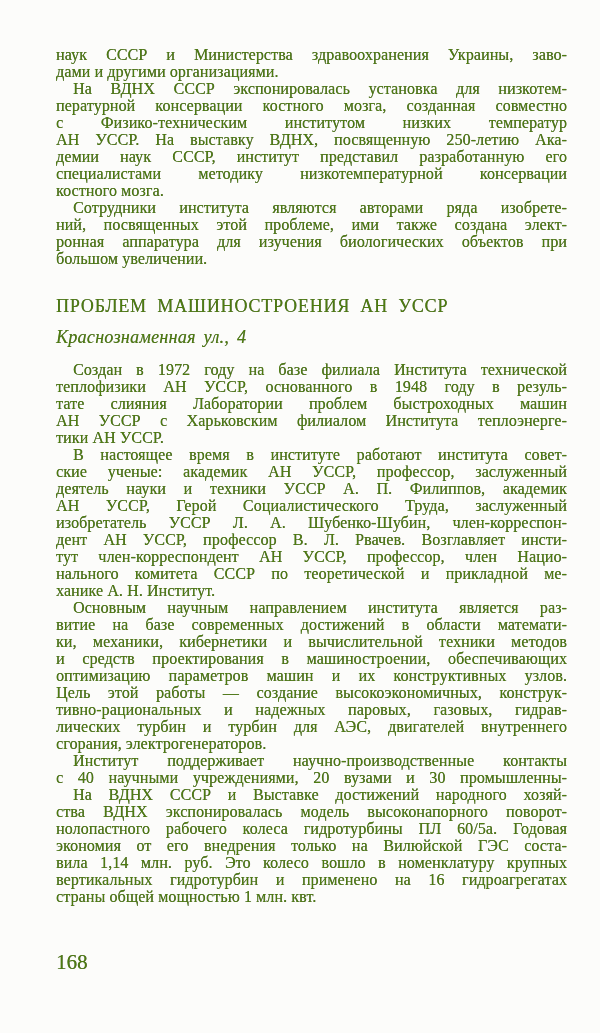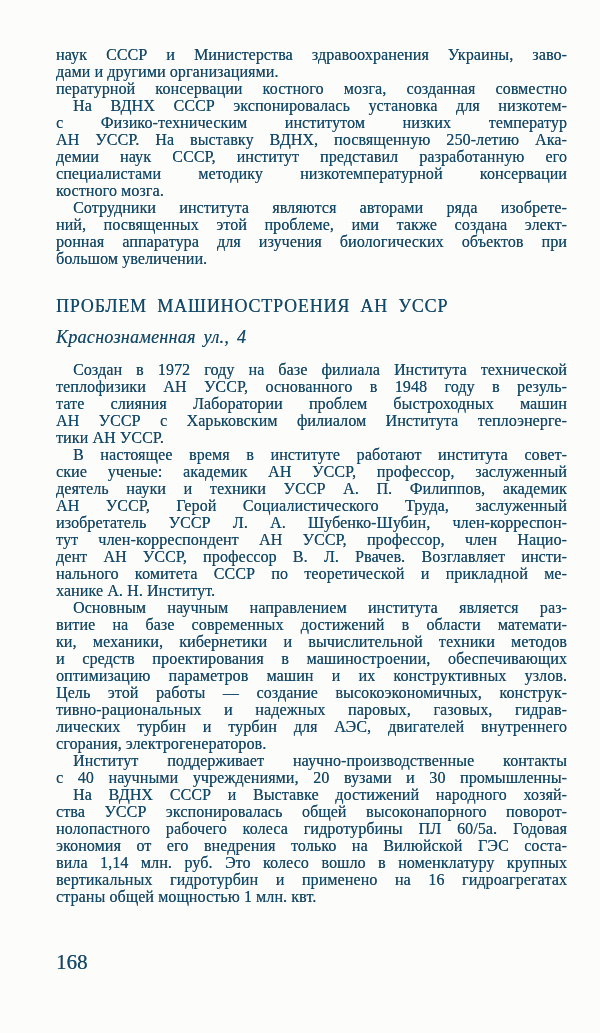--- a/index.html
+++ b/index.html
@@ -65,30 +65,30 @@
     left: 56px;
     top: 950px;
     font-size: 21px;
     line-height: 24px;
     text-shadow: 0.2px 0.2px 0.4px rgba(25,25,25,0.65);
   }
 </style>
 </head>
 <body>
 
-<div class="page" style="background: rgb(252, 252, 250); color: #0c4a6e;">
+<div class="page" style="background: rgb(252, 252, 250); color: #4d7c0f;">
   <div class="text-col">
     <div id="intro-paragraphs">
         <div class="para">
           <div class="line">наук СССР и Министерства здравоохранения Украины, заво-</div>
           <div class="line last">дами и другими организациями.</div>
         </div>
         <div class="para">
+          <div class="line indent">На ВДНХ СССР экспонировалась установка для низкотем-</div>
           <div class="line">пературной консервации костного мозга, созданная совместно</div>
-          <div class="line indent">На ВДНХ СССР экспонировалась установка для низкотем-</div>
           <div class="line">с Физико-техническим институтом низких температур</div>
           <div class="line">АН УССР. На выставку ВДНХ, посвященную 250-летию Ака-</div>
           <div class="line">демии наук СССР, институт представил разработанную его</div>
           <div class="line">специалистами методику низкотемпературной консервации</div>
           <div class="line last">костного мозга.</div>
         </div>
         <div class="para">
           <div class="line indent">Сотрудники института являются авторами ряда изобрете-</div>
           <div class="line">ний, посвященных этой проблеме, ими также создана элект-</div>
           <div class="line">ронная аппаратура для изучения биологических объектов при</div>
@@ -104,43 +104,43 @@
           <div class="line">тате слияния Лаборатории проблем быстроходных машин</div>
           <div class="line">АН УССР с Харьковским филиалом Института теплоэнерге-</div>
           <div class="line last">тики АН УССР.</div>
         </div>
         <div class="para">
           <div class="line indent">В настоящее время в институте работают института совет-</div>
           <div class="line">ские ученые: академик АН УССР, профессор, заслуженный</div>
           <div class="line">деятель науки и техники УССР А. П. Филиппов, академик</div>
           <div class="line">АН УССР, Герой Социалистического Труда, заслуженный</div>
           <div class="line">изобретатель УССР Л. А. Шубенко-Шубин, член-корреспон-</div>
+          <div class="line">дент АН УССР, профессор В. Л. Рвачев. Возглавляет инсти-</div>
           <div class="line">тут член-корреспондент АН УССР, профессор, член Нацио-</div>
-          <div class="line">дент АН УССР, профессор В. Л. Рвачев. Возглавляет инсти-</div>
           <div class="line">нального комитета СССР по теоретической и прикладной ме-</div>
           <div class="line last">ханике А. Н. Институт.</div>
         </div>
         <div class="para">
           <div class="line indent">Основным научным направлением института является раз-</div>
           <div class="line">витие на базе современных достижений в области математи-</div>
           <div class="line">ки, механики, кибернетики и вычислительной техники методов</div>
           <div class="line">и средств проектирования в машиностроении, обеспечивающих</div>
           <div class="line">оптимизацию параметров машин и их конструктивных узлов.</div>
           <div class="line">Цель этой работы — создание высокоэкономичных, конструк-</div>
           <div class="line">тивно-рациональных и надежных паровых, газовых, гидрав-</div>
           <div class="line">лических турбин и турбин для АЭС, двигателей внутреннего</div>
           <div class="line last">сгорания, электрогенераторов.</div>
         </div>
         <div class="para">
           <div class="line indent">Институт поддерживает научно-производственные контакты</div>
           <div class="line">с 40 научными учреждениями, 20 вузами и 30 промышленны-</div>
         </div>
         <div class="para">
           <div class="line indent">На ВДНХ СССР и Выставке достижений народного хозяй-</div>
-          <div class="line">ства УССР экспонировалась общей высоконапорного поворот-</div>
+          <div class="line">ства ВДНХ экспонировалась модель высоконапорного поворот-</div>
           <div class="line">нолопастного рабочего колеса гидротурбины ПЛ 60/5а. Годовая</div>
           <div class="line">экономия от его внедрения только на Вилюйской ГЭС соста-</div>
           <div class="line">вила 1,14 млн. руб. Это колесо вошло в номенклатуру крупных</div>
           <div class="line">вертикальных гидротурбин и применено на 16 гидроагрегатах</div>
           <div class="line last">страны общей мощностью 1 млн. квт.</div>
         </div>
       </div>
   </div>
   <div class="page-number">168</div>
 </div>

